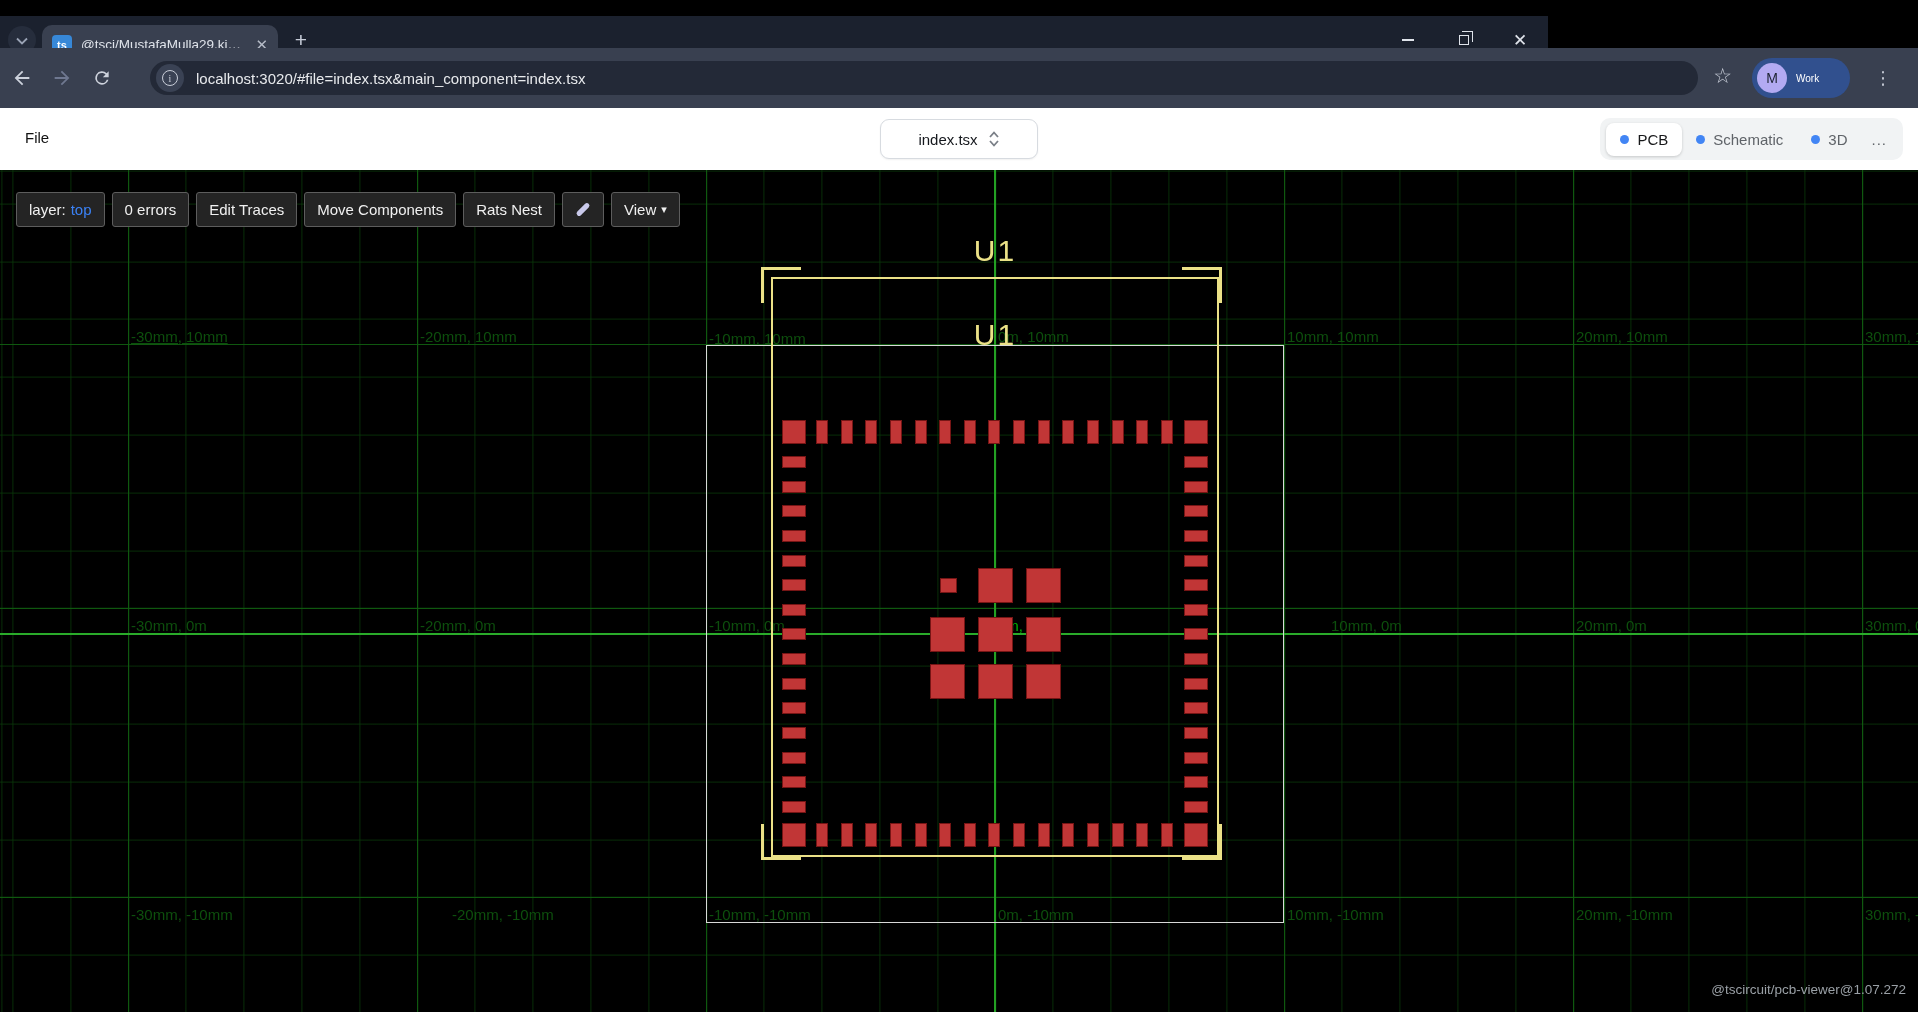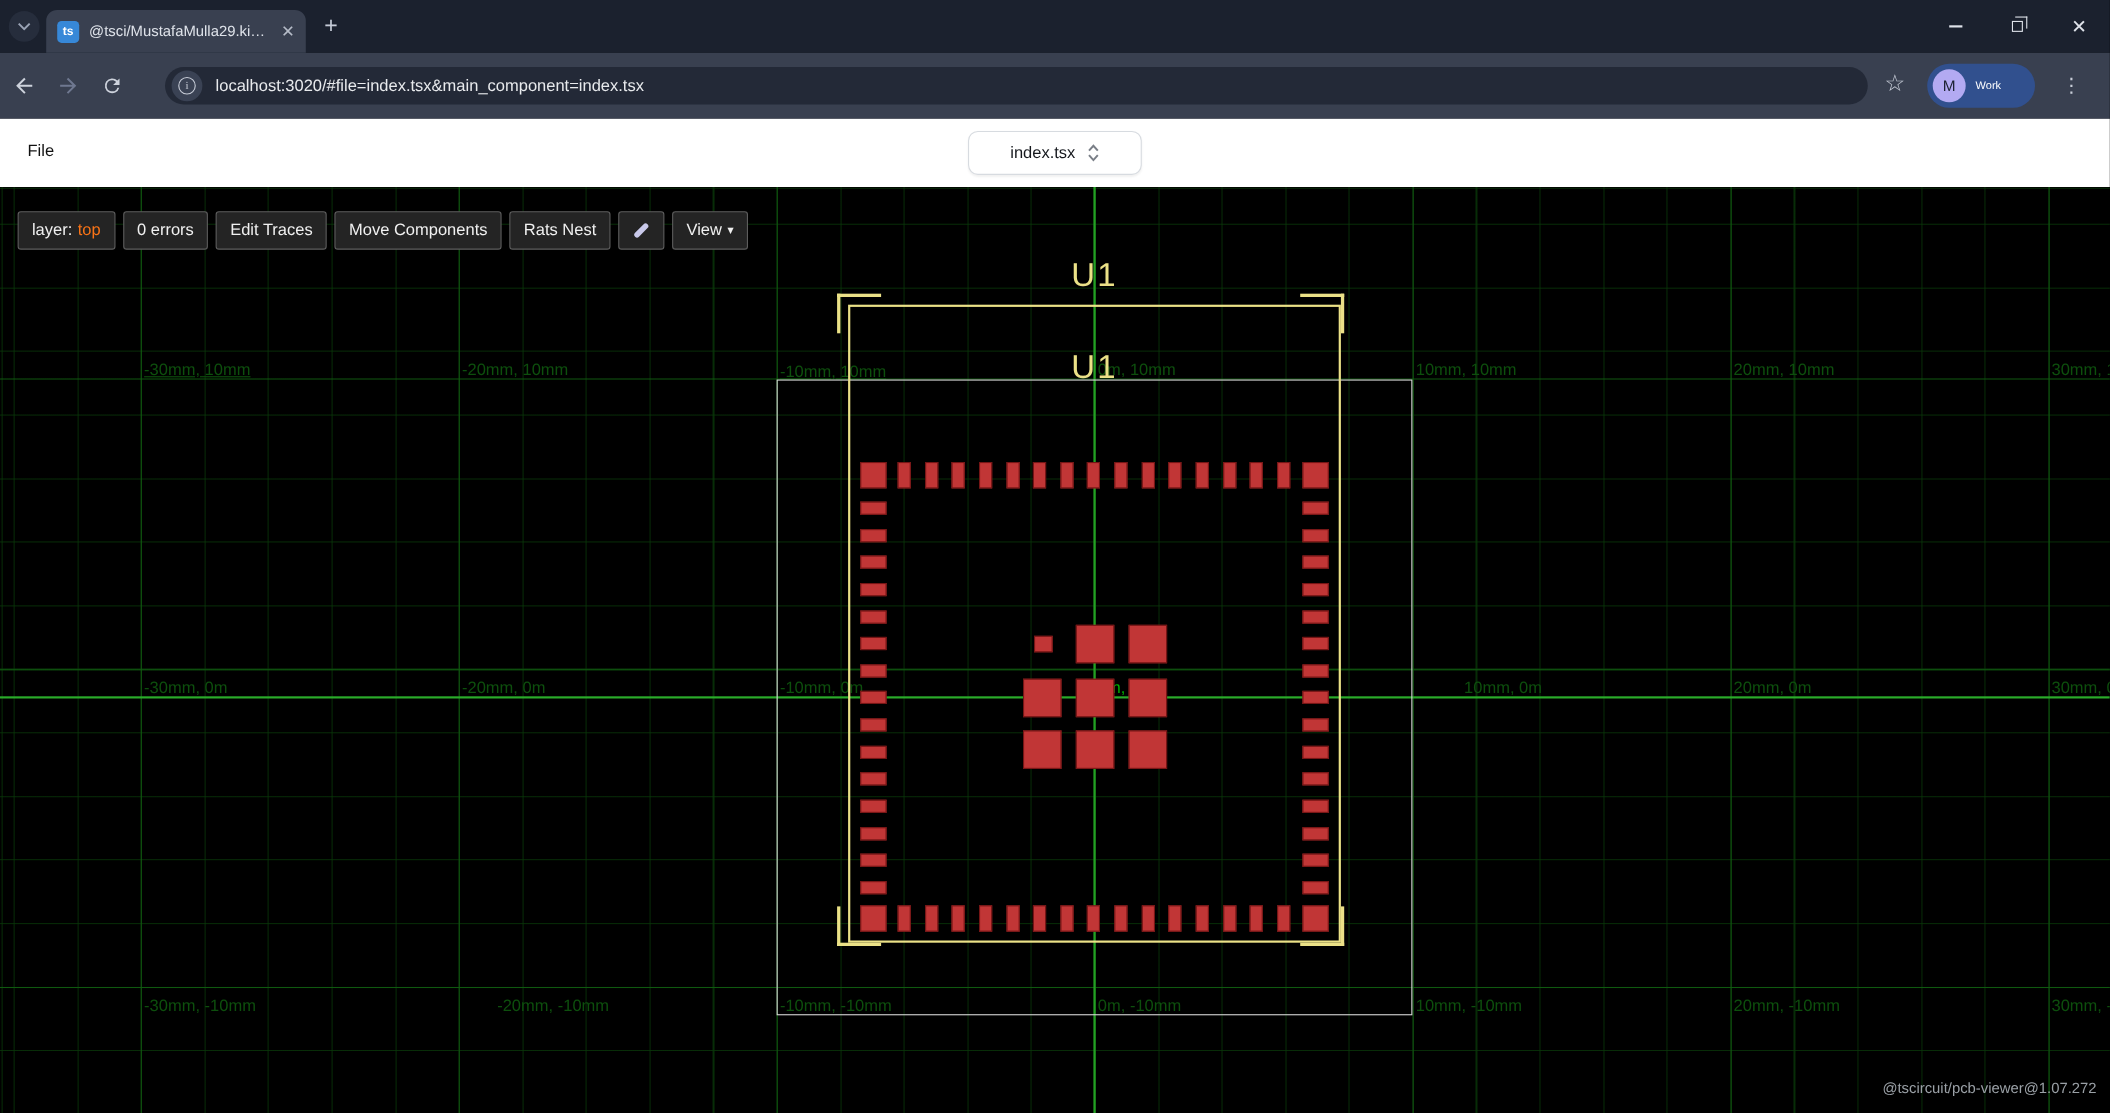--- a/index.html
+++ b/index.html
@@ -1,20 +1,20 @@
 <!DOCTYPE html>
 <html><head>
 <meta charset="utf-8">
 <style>
   * { box-sizing: border-box; margin: 0; padding: 0; }
   html,body { width:1918px; height:1012px; overflow:hidden; background:#000;
               font-family:"Liberation Sans", sans-serif; }
 
   
-  .tabstrip { position:absolute; left:0; top:0; width:1918px; height:48px; background:#1b212e; }
+  .tabstrip { position:absolute; left:0; top:16px; width:1548px; height:48px; background:#1b212e; }
   .tabsearch { position:absolute; left:8px; top:10px; width:28px; height:28px; border-radius:14px;
                background:#262d3c; display:flex; align-items:center; justify-content:center; }
   .tab { position:absolute; left:42px; top:9px; width:236px; height:39px; background:#394050;
          border-radius:10px 10px 0 0; display:flex; align-items:center; padding:0 10px; }
   .favicon { width:20px; height:20px; border-radius:4px; background:#3788d8; color:#fff;
              font-size:11px; font-weight:bold; display:flex; align-items:center; justify-content:center; flex:0 0 20px;}
   .tab-title { color:#dfe3ea; font-size:13.5px; margin-left:9px; white-space:nowrap; overflow:hidden;
                text-overflow:ellipsis; flex:1 1 auto; }
   .tab-close { color:#b6bcc8; font-size:15px; margin-left:8px; flex:0 0 auto; }
   .newtab { position:absolute; left:288px; top:12px; width:26px; height:26px; color:#c6ccd8;
@@ -81,21 +81,21 @@
   .sk-mark { position:absolute; background:#ebe187; z-index:2; }
   .u1 { position:absolute; z-index:3; color:#ebe187; font-size:30px; letter-spacing:2px;
         transform:translateX(-50%); }
   .pad { position:absolute; background:#c13636; border:1px solid rgba(110,18,18,.9); z-index:4; }
   .version { position:absolute; right:12px; top:812px; color:#9aa0a6; font-size:13.5px; z-index:10; }
 
   
   .pcbtoolbar { position:absolute; left:16px; top:22px; display:flex; gap:7px; z-index:10; }
   .tbtn { background:#242424; border:1px solid #5d5d5d; border-radius:3px; color:#f0f0f0;
           font-size:15px; padding:7px 12px; display:flex; align-items:center; gap:5px; height:35px; }
-  .layer-top { color:#f97316; }
+  .layer-top { color:#3b82f6; }
   .pencil { width:16px; height:5px; background:#c9c9ea; border-radius:2.5px; transform:rotate(-45deg); }
   .caret { font-size:11px; }
 </style>
 </head>
 <body>
 
 <div class="tabstrip">
   <div class="tabsearch">
     <span>
       <svg width="12" height="8" viewBox="0 0 12 8">
@@ -155,20 +155,35 @@
 <div class="appheader">
   <span class="filemenu">File</span>
   <div class="fileselect">
     <span>index.tsx</span>
     <span class="updown">
       <svg width="12" height="18" viewBox="0 0 12 18">
           <path d="M2 7 L6 2.5 L10 7" fill="none" stroke="#7a7f87" stroke-width="1.8"></path>
           <path d="M2 11 L6 15.5 L10 11" fill="none" stroke="#7a7f87" stroke-width="1.8"></path>
         </svg>
     </span>
+  </div>
+  <div class="segmented">
+    <div class="seg-item active">
+      <span class="seg-dot"></span>
+      <span>PCB</span>
+    </div>
+    <div class="seg-item">
+      <span class="seg-dot"></span>
+      <span>Schematic</span>
+    </div>
+    <div class="seg-item">
+      <span class="seg-dot"></span>
+      <span>3D</span>
+    </div>
+    <div class="seg-more">...</div>
   </div>
 </div>
 
 <div class="canvas">
   <div class="axis-v"></div>
   <div class="axis-h"></div>
 
   <div class="board-outline"></div>
   <div class="silkscreen"></div>
 

